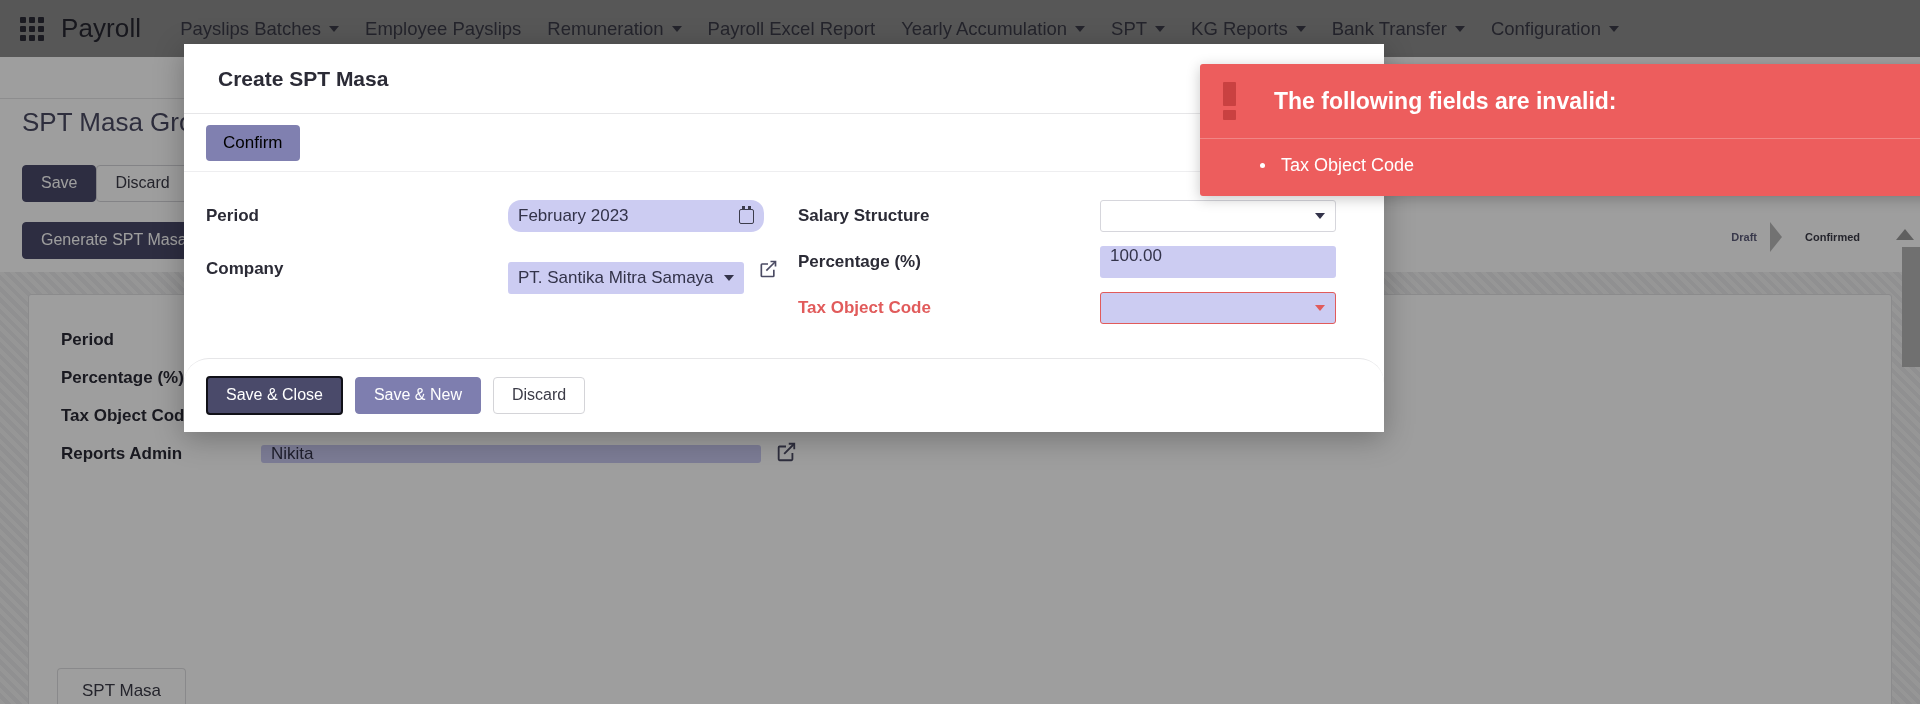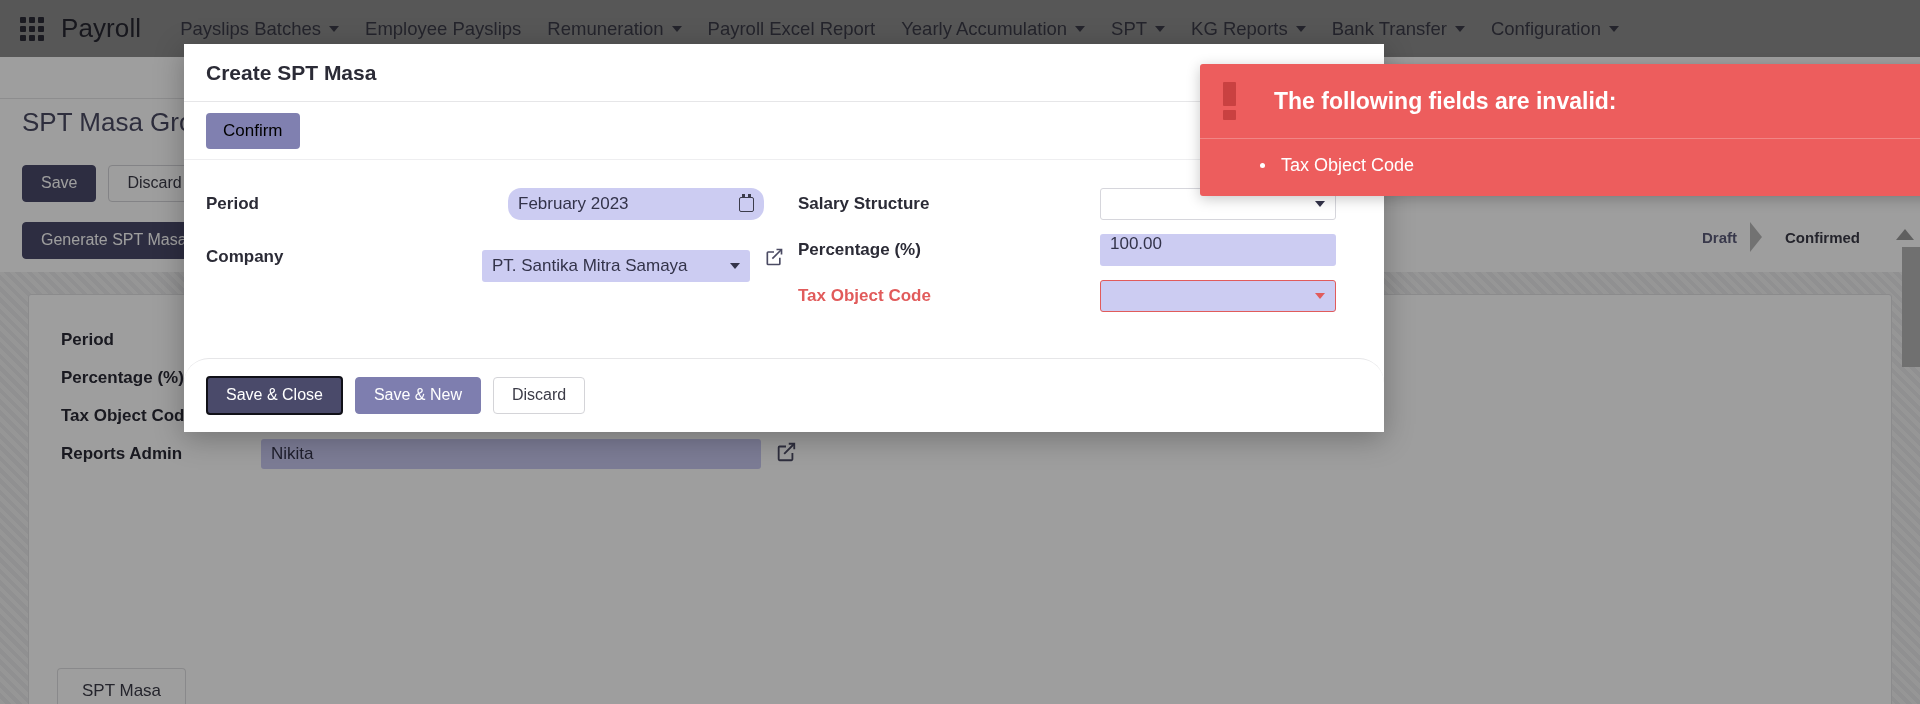--- a/index.html
+++ b/index.html
@@ -52,32 +52,32 @@
 
   .cp-title {
     position: absolute; top: 50px; left: 22px;
     font-size: 26px; color: #4b4b63; white-space: nowrap;
   }
   .statusbar {
     position: absolute; top: 165px; right: 36px;
     display: flex; align-items: center; height: 30px;
   }
   .status-pill {
-    font-size: 15px; font-weight: bold; color: #5c5c7a;
+    font-size: 11px; font-weight: bold; color: #5c5c7a;
     padding: 0 24px; position: relative;
   }
   .status-pill.active { color: #3b3b47; }
   .status-pill .arrow {
     position: absolute; right: -1px; top: 50%; transform: translateY(-50%);
     border-top: 15px solid transparent; border-bottom: 15px solid transparent;
     border-left: 12px solid #b9b9b9;
   }
 
   .cp-buttons {
-    position: absolute; top: 108px; left: 22px; display: flex; gap: 12px; align-items: center;
+    position: absolute; top: 108px; left: 22px; display: flex; align-items: center;
   }
   .btn {
     font-size: 16px; border-radius: 4px; padding: 7px 18px; cursor: pointer;
     border: 1px solid transparent; line-height: 1.3; white-space: nowrap;
   }
   .btn-primary { background: #4a4a6a; color: #ffffff; border-color: #4a4a6a; }
   .btn-secondary { background: #ffffff; color: #3b3b47; border-color: #d4d4d8; }
   .btn-lilac { background: #7e7eaf; color: #ffffff; border-color: #7e7eaf; }
   .btn-focus { background: #4a4a6a; color: #ffffff; border: 2px solid #111118; }
 
@@ -91,21 +91,21 @@
   }
   .sheet {
     background: #ffffff; border: 1px solid #e0e0e2; border-radius: 3px;
     min-height: 420px; padding: 26px 32px; position: relative;
   }
   .bg-form-row { display: flex; align-items: center; height: 38px; }
   .bg-form-label {
     width: 200px; font-size: 17px; font-weight: bold; color: #2b2b36; white-space: nowrap;
   }
   .bg-field {
-    width: 500px; height: 30px; background: #c9c9f0; border-radius: 3px;
+    width: 500px; height: 18px; background: #c9c9f0; border-radius: 3px;
     display: flex; align-items: center; padding: 0 10px;
     font-size: 17px; color: #33334a;
   }
   .ext-link-icon { margin-left: 14px; color: #4b4b63; }
 
   .bg-tabs {
     position: absolute; left: 28px; bottom: 0; display: flex; align-items: flex-end;
     border-bottom: 1px solid #dedee0; width: calc(100% - 56px);
   }
   .bg-tab {
@@ -115,22 +115,22 @@
   }
 
   
   .modal {
     position: absolute; z-index: 60;
     left: 184px; top: 44px; width: 1200px; height: 388px;
     background: #ffffff;
     box-shadow: 0 6px 28px rgba(0,0,0,0.28);
   }
   .modal-header {
-    height: 58px; display: flex; align-items: center; justify-content: space-between;
-    padding: 0 22px; border-bottom: 1px solid #e6e6e8;
+    height: 70px; display: flex; align-items: center; justify-content: space-between;
+    padding: 0 34px; border-bottom: 1px solid #e6e6e8;
   }
   .modal-title { font-size: 21px; font-weight: bold; color: #2b2b36; }
   .modal-close { font-size: 24px; color: #8a8a93; cursor: pointer; line-height: 1; }
 
   .modal-statusbar {
     height: 58px; display: flex; align-items: center; padding: 0 22px;
     border-bottom: 1px solid #eeeef0;
   }
   .btn-confirm {
     background: #8080b0; color: #000000; border: none; border-radius: 4px;
@@ -165,21 +165,21 @@
   }
   .inp-period .cal::after {
     content: ""; position: absolute; top: -4px; right: 2px; width: 3px; height: 4px; background: #3c3c4c;
   }
 
   .sel {
     height: 32px; border-radius: 3px; background: #ccccf2; border: none;
     font-size: 17px; color: #33334a; padding: 0 10px;
     display: flex; align-items: center; justify-content: space-between;
   }
-  .sel.w-company { width: 268px; margin-top: 18px; }
+  .sel.w-company { width: 236px; margin-top: 18px; }
   .sel.w-right { width: 236px; }
   .sel.plain { background: #ffffff; border: 1px solid #d6d6dc; }
   .sel.error { background: #ccccf2; border: 1px solid #e15b5b; }
   .sel .sel-caret {
     border-left: 5px solid transparent; border-right: 5px solid transparent;
     border-top: 6px solid #33334a; margin-left: 8px;
   }
   .sel.error .sel-caret { border-top-color: #e15b5b; }
   .inp-right { width: 236px; }
 

